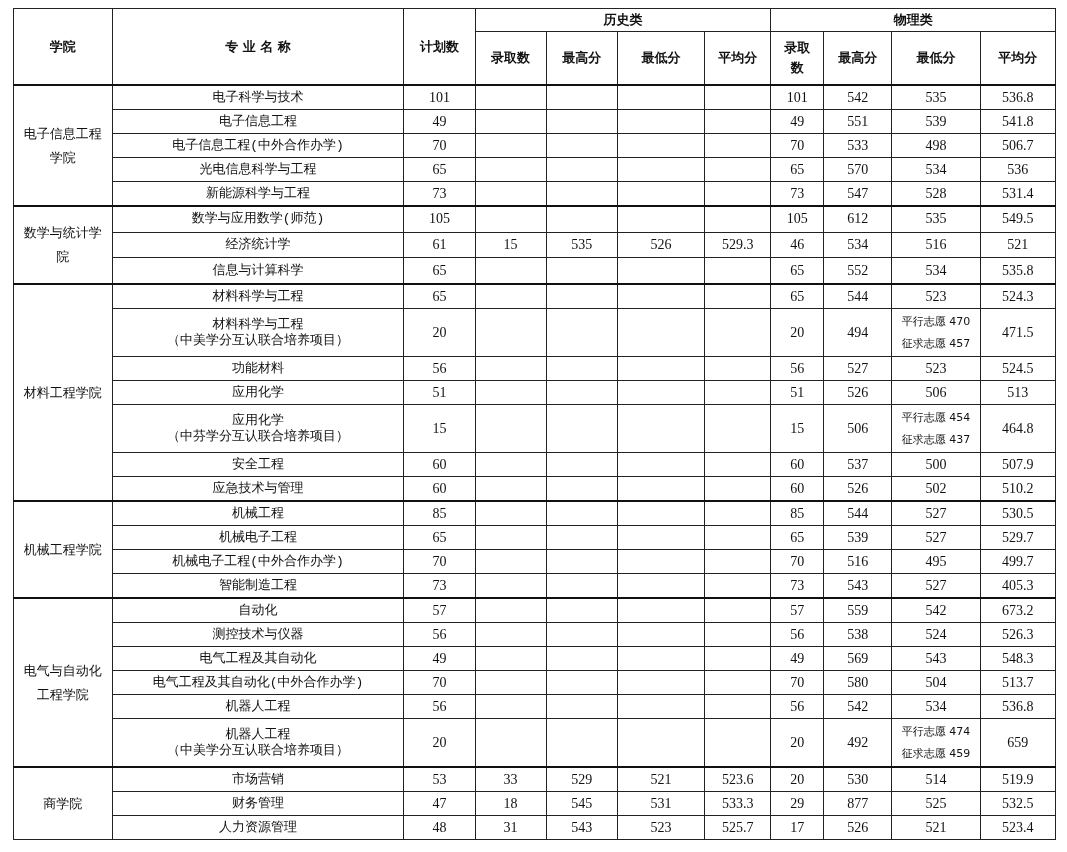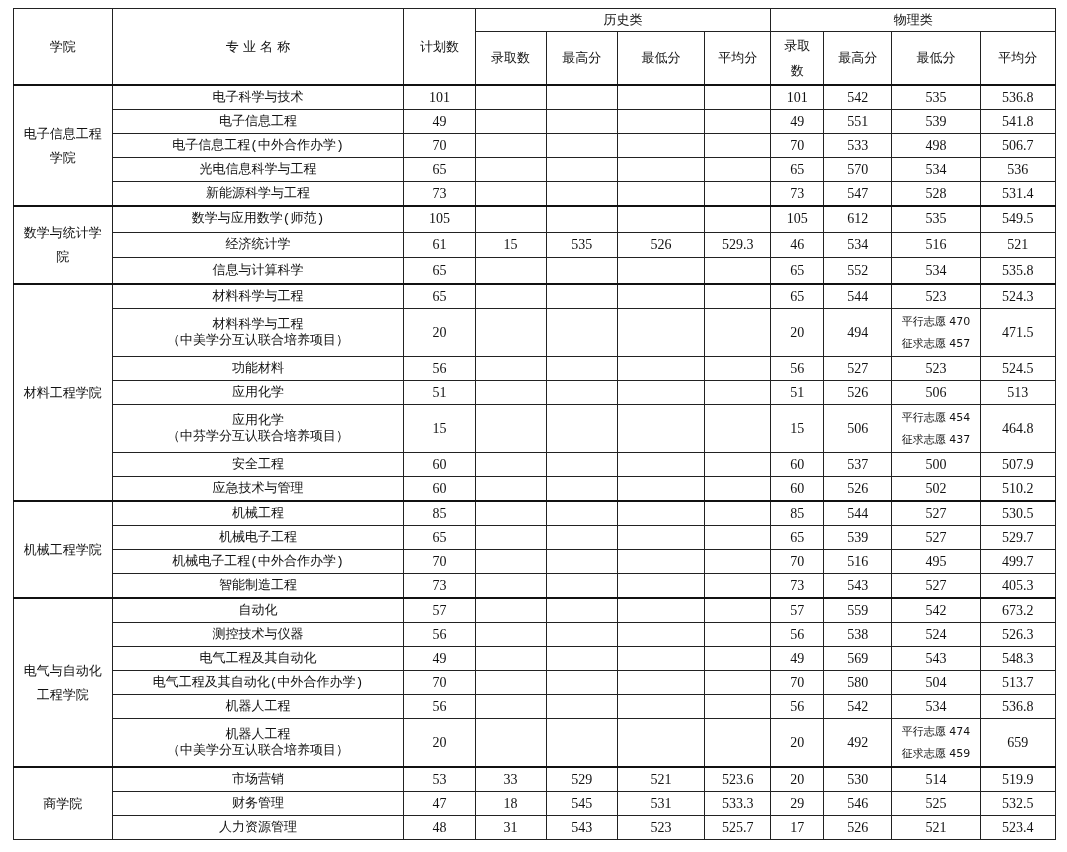--- a/index.html
+++ b/index.html
@@ -19,26 +19,26 @@
     vertical-align: middle;
     padding: 0;
     font-size: 13px;
     line-height: 16px;
     font-weight: normal;
     overflow: hidden;
     white-space: nowrap;
   }
   th {
     font-family: "DejaVu Sans", "Liberation Sans", sans-serif;
-    font-weight: normal;
+    font-weight: bold;
     font-size: 13px;
   }
   th.grp { height: 22px; }
   th.sub { height: 52px; }
-  th.tall { white-space: normal; line-height: 25px; }
+  th.tall { white-space: normal; line-height: 20px; }
   td.college {
     white-space: normal;
     line-height: 24px;
     padding: 14px 6px;
     font-family: "DejaVu Sans", "Liberation Sans", sans-serif;
   }
   td.major { font-family: "DejaVu Sans", "Liberation Sans", sans-serif; }
   td.num { font-family: "Liberation Serif", "DejaVu Serif", serif; font-size: 14px; }
   tr.r1 td { height: 23px; }
   tr.r2 td { height: 47px; }
@@ -481,21 +481,21 @@
         <tr class="r1">
           <td class="major">
             <span class="l2">财务管理</span>
           </td>
           <td class="num">47</td>
           <td class="num">18</td>
           <td class="num">545</td>
           <td class="num">531</td>
           <td class="num">533.3</td>
           <td class="num">29</td>
-          <td class="num">546</td>
+          <td class="num">877</td>
           <td class="num">525</td>
           <td class="num">532.5</td>
         </tr>
         <tr class="r1">
           <td class="major">
             <span class="l2">人力资源管理</span>
           </td>
           <td class="num">48</td>
           <td class="num">31</td>
           <td class="num">543</td>

